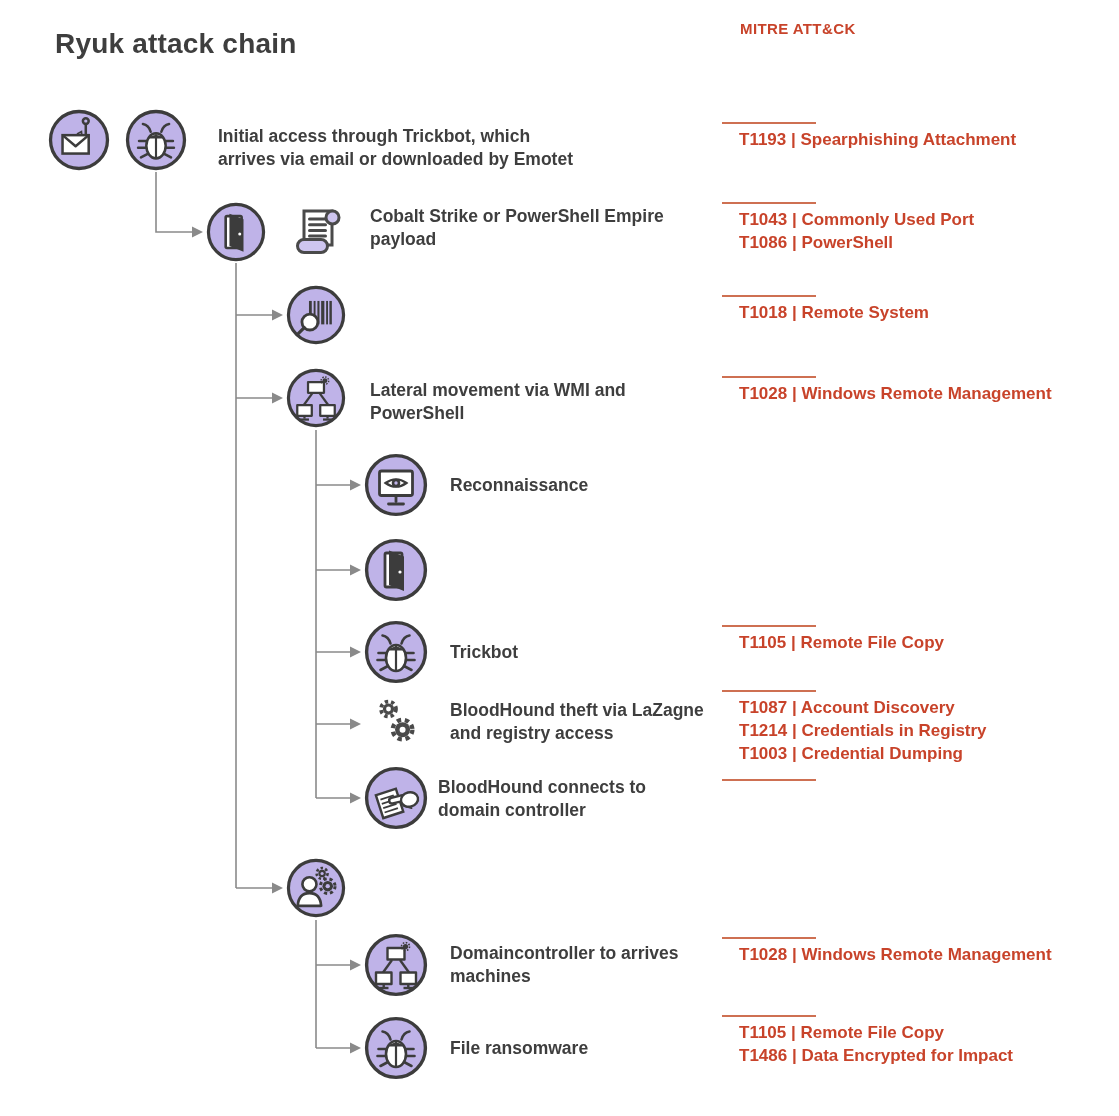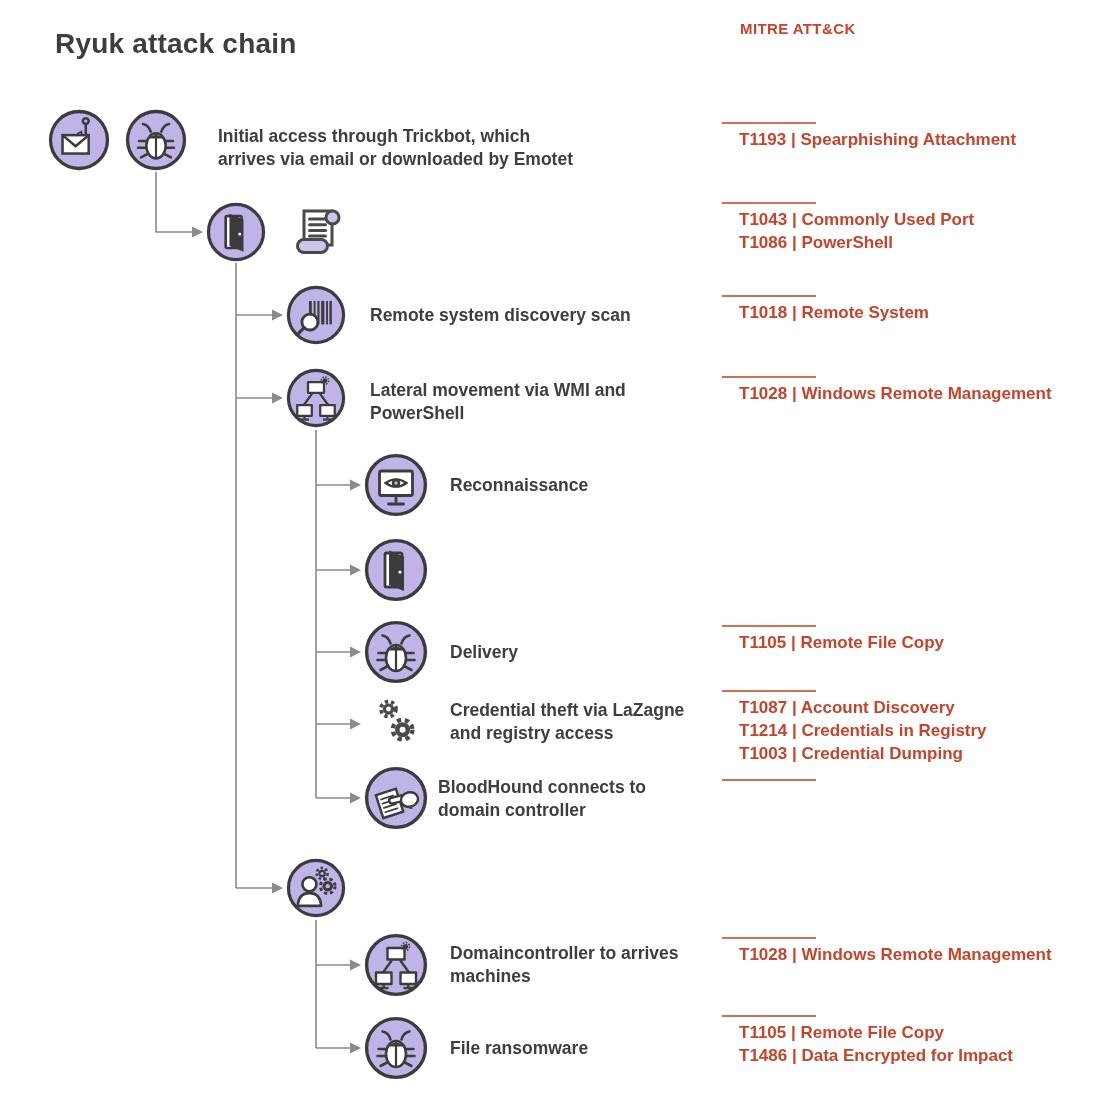--- a/index.html
+++ b/index.html
@@ -208,30 +208,31 @@
     <div class="mitre-rule"></div>
     <div class="mitre-text">T1193 | Spearphishing Attachment</div>
   </div>
 
   <svg class="node" style="left:206px;top:202px" width="60" height="60">
       <use href="#sym-door"></use>
     </svg>
   <svg class="node" style="left:287px;top:197px" width="64" height="64">
       <use href="#sym-scroll"></use>
     </svg>
+  <div class="label" style="left:370px;top:205px">Cobalt Strike or PowerShell Empire
+payload</div>
   <div class="mitre-block" style="top:202px">
     <div class="mitre-rule"></div>
     <div class="mitre-text">T1043 | Commonly Used Port
 T1086 | PowerShell</div>
   </div>
 
   <svg class="node" style="left:286px;top:285px" width="60" height="60">
       <use href="#sym-scan"></use>
     </svg>
-  <div class="label" style="left:370px;top:304px">Remote system discovery scan</div>
   <div class="mitre-block" style="top:295px">
     <div class="mitre-rule"></div>
     <div class="mitre-text">T1018 | Remote System</div>
   </div>
 
   <svg class="node" style="left:286px;top:368px" width="60" height="60">
       <use href="#sym-network"></use>
     </svg>
   <div class="label" style="left:370px;top:379px">Lateral movement via WMI and
 PowerShell</div>
@@ -245,30 +246,30 @@
     </svg>
   <div class="label" style="left:450px;top:474px">Reconnaissance</div>
 
   <svg class="node" style="left:364px;top:538px" width="64" height="64">
       <use href="#sym-door"></use>
     </svg>
 
   <svg class="node" style="left:364px;top:620px" width="64" height="64">
       <use href="#sym-bug"></use>
     </svg>
-  <div class="label" style="left:450px;top:641px">Delivery</div>
+  <div class="label" style="left:450px;top:641px">Trickbot</div>
   <div class="mitre-block" style="top:625px">
     <div class="mitre-rule"></div>
     <div class="mitre-text">T1105 | Remote File Copy</div>
   </div>
 
   <svg class="node" style="left:366px;top:694px" width="60" height="60">
       <use href="#sym-gears"></use>
     </svg>
-  <div class="label" style="left:450px;top:699px">Credential theft via LaZagne
+  <div class="label" style="left:450px;top:699px">BloodHound theft via LaZagne
 and registry access</div>
   <div class="mitre-block" style="top:690px">
     <div class="mitre-rule"></div>
     <div class="mitre-text">T1087 | Account Discovery
 T1214 | Credentials in Registry
 T1003 | Credential Dumping</div>
   </div>
 
   <svg class="node" style="left:364px;top:766px" width="64" height="64">
       <use href="#sym-hand-doc"></use>

